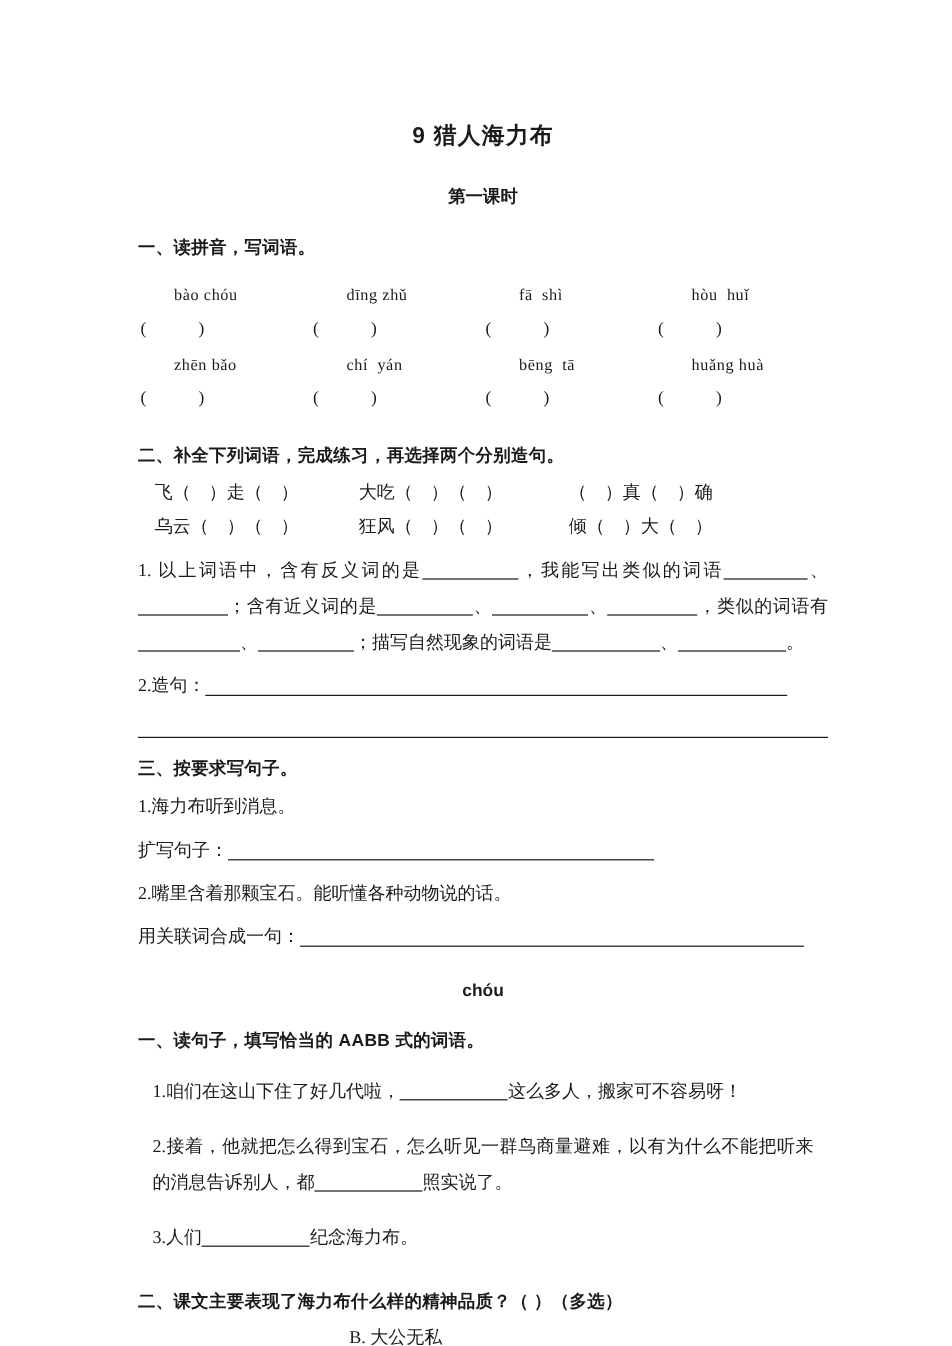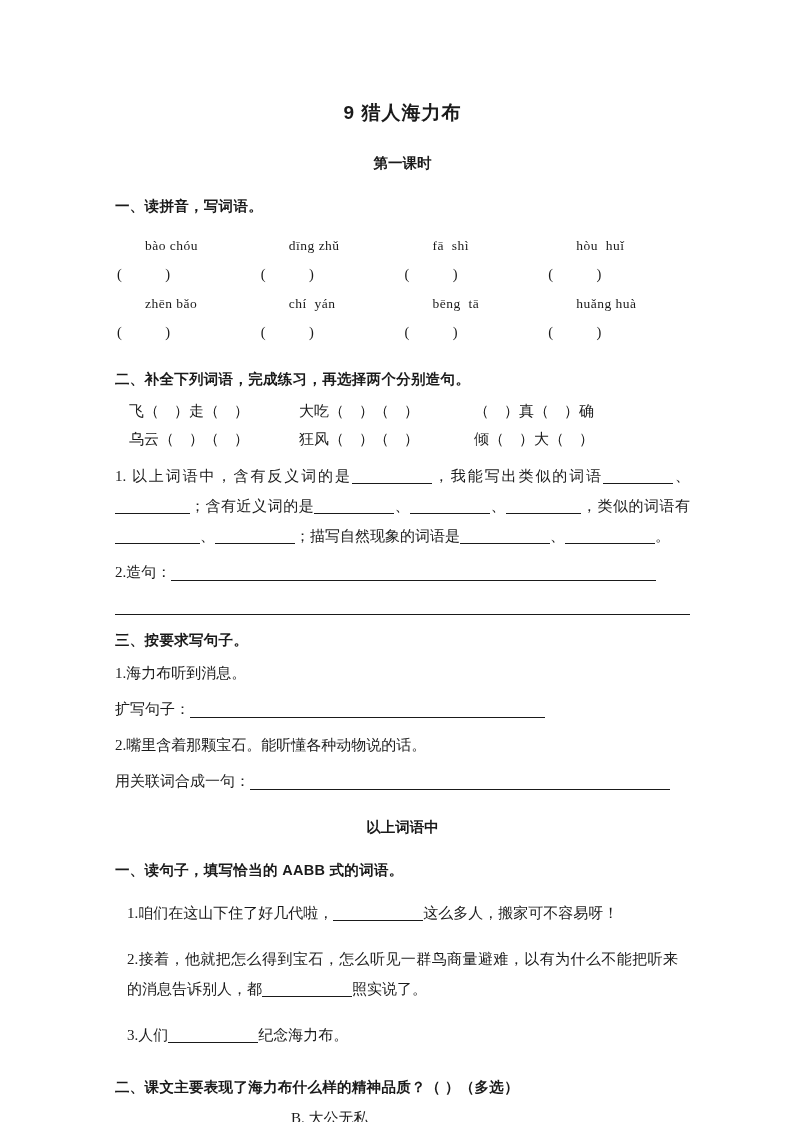--- a/index.html
+++ b/index.html
@@ -274,21 +274,21 @@
     <span class="rule-full"></span>
 
     <div class="section-head tight">三、按要求写句子。</div>
 
     <p class="q-line">1.海力布听到消息。</p>
     <p class="q-line"><span class="q-line-label">扩写句子：</span><span class="rule rule-mid"></span></p>
 
     <p class="q-line">2.嘴里含着那颗宝石。能听懂各种动物说的话。</p>
     <p class="q-line"><span class="q-line-label">用关联词合成一句：</span><span class="rule rule-short"></span></p>
 
-    <div class="lesson-label second">以上词语中</div>
+    <div class="lesson-label second">chóu</div>
 
     <div class="section-head">一、读句子，填写恰当的 AABB 式的词语。</div>
 
     <p class="aabb-line"><span>1.咱们在这山下住了好几代啦，</span><span class="blank b90"></span><span>这么多人，搬家可不容易呀！</span></p>
 
     <p class="aabb-line"><span>2.接着，他就把怎么得到宝石，怎么听见一群鸟商量避难，以有为什么不能把听来的消息告诉别人，都</span><span class="blank b90"></span><span>照实说了。</span></p>
 
     <p class="aabb-line"><span>3.人们</span><span class="blank b90"></span><span>纪念海力布。</span></p>
 
     <div class="section-head tight">二、课文主要表现了海力布什么样的精神品质？（              ）（多选）</div>

